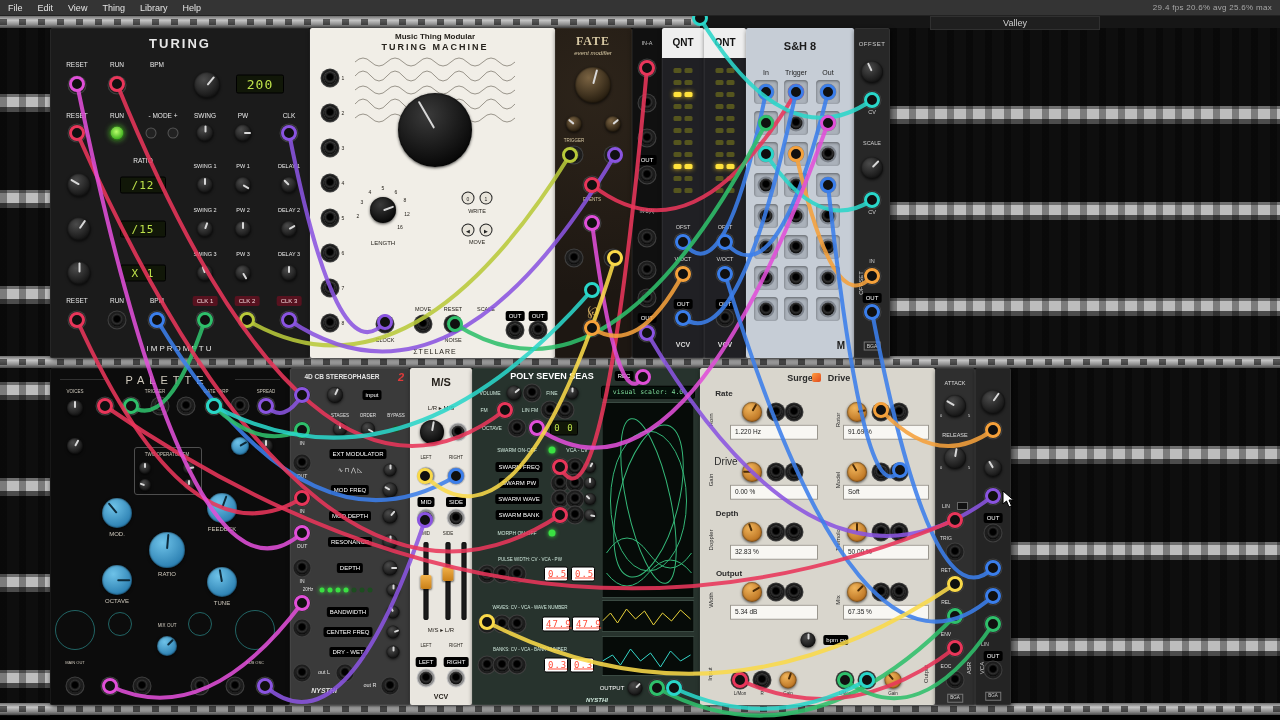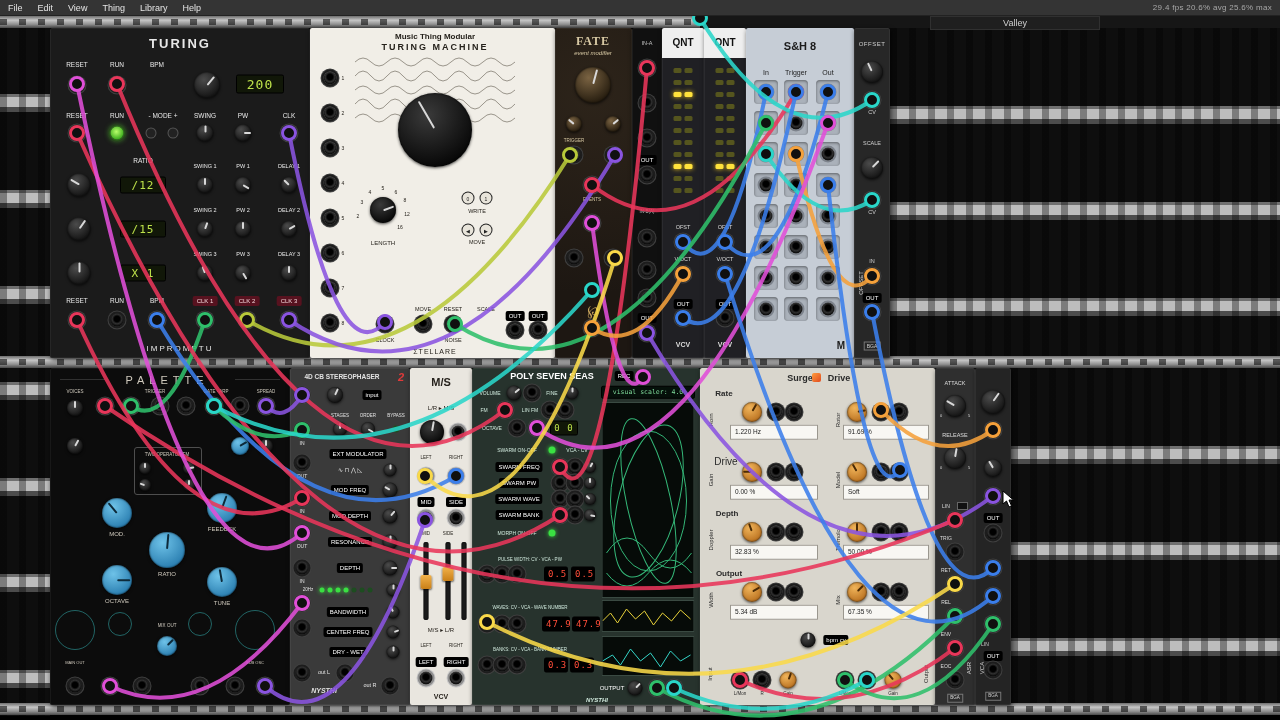--- a/index.html
+++ b/index.html
@@ -46,21 +46,21 @@
     background:radial-gradient(circle at 38% 30%,#4b4b4b,#161616 72%);
     box-shadow:0 1px 3px rgba(0,0,0,.7),inset 0 0 2px #000;}
   .knob::after{content:"";position:absolute;left:calc(50% - 1px);top:6%;width:2px;height:42%;background:#d8d8d8;transform-origin:50% 105%;transform:rotate(var(--rot,0deg));border-radius:1px;}
   .knob.k-blue{background:radial-gradient(circle at 38% 30%,#6ec2e8,#2b7fb1 75%);}
   .knob.k-blue::after{background:#0d2a3a;}
   .knob.k-orange{background:radial-gradient(circle at 38% 30%,#f0b45a,#b86f1e 78%);}
   .knob.k-orange::after{background:#4a2a05;}
   .knob.k-black{background:radial-gradient(circle at 40% 30%,#3a3a3a,#050505 80%);}
   .knob.k-bronze{background:radial-gradient(circle at 38% 30%,#7a6342,#241b0e 78%);}
   .disp{position:absolute;transform:translate(-50%,-50%);background:#111708;color:#bde24a;font-family:"DejaVu Sans Mono",monospace;font-size:13px;letter-spacing:1px;line-height:1;padding:2px 3px;border:1px solid #000;border-radius:2px;text-align:center;box-sizing:border-box;}
-  .disp.red{color:#ff4d39;background:#000000;}
+  .disp.red{color:#ff4d39;background:#ffffff;text-decoration:underline;}
   .disp.grn{color:#7fd99a;background:#05100a;}
   .btn-run{position:absolute;width:13px;height:13px;border-radius:50%;transform:translate(-50%,-50%);background:radial-gradient(circle at 45% 40%,#b8ff6a,#3fae1f 70%);box-shadow:0 0 6px #6aff3a,0 0 0 2px #111;}
   .btn-sm{position:absolute;width:9px;height:9px;border-radius:50%;transform:translate(-50%,-50%);background:#222;box-shadow:0 0 0 1px #555;color:#ccc;font-size:5px;display:flex;align-items:center;justify-content:center;}
   .ring{position:absolute;border-radius:50%;border:1px solid #2e9e9e;transform:translate(-50%,-50%);opacity:.6;}
   .gled{position:absolute;width:7px;height:7px;border-radius:50%;transform:translate(-50%,-50%);background:#3ae042;box-shadow:0 0 4px #3ae042;}
   .gled.dim{background:#1d4d20;box-shadow:none;}
   .rled{position:absolute;width:7px;height:7px;border-radius:50%;transform:translate(-50%,-50%);background:#e03a3a;box-shadow:0 0 4px #e03a3a;}
   .ledstack{position:absolute;display:flex;flex-direction:column;gap:7px;transform:translateX(-50%);}
   .ledrow{display:flex;gap:3px;}
   .led{width:8px;height:5px;border-radius:1.5px;background:#55551e;}

